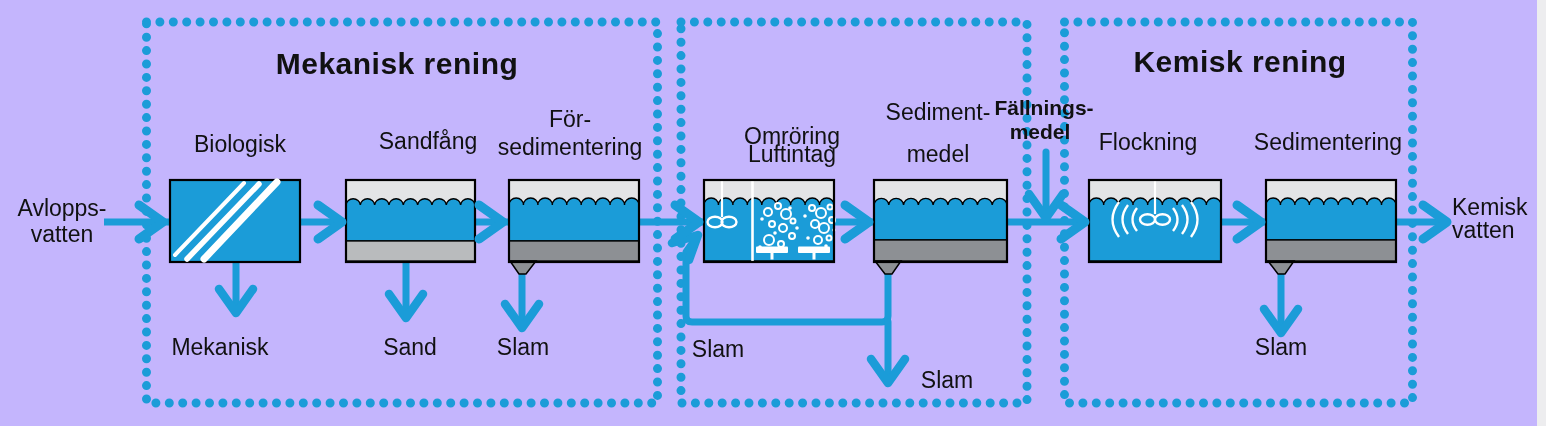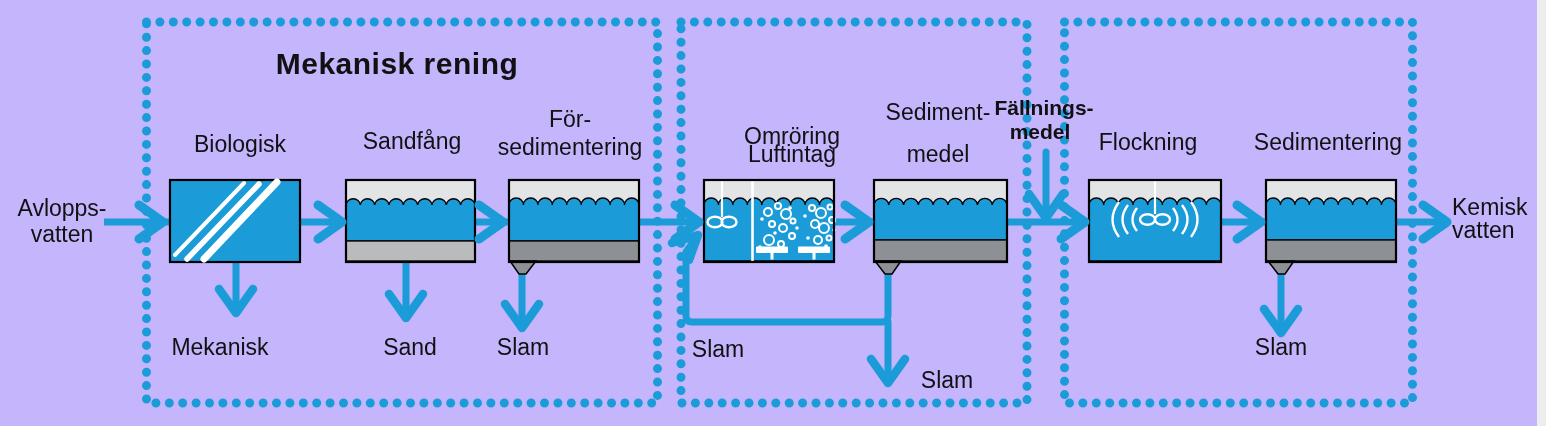--- a/index.html
+++ b/index.html
@@ -179,29 +179,30 @@
       <path d="M 479 205 L 503 222 L 479 239"></path>
       <path d="M 675 205 L 699 222 L 675 239"></path>
       <path d="M 845 205 L 869 222 L 845 239"></path>
       <path d="M 1061 205 L 1085 222 L 1061 239"></path>
       <path d="M 1237 205 L 1261 222 L 1237 239"></path>
       <path d="M 1423 205 L 1447 222 L 1423 239"></path>
     </g>
   </svg>
 
   <div class="lbl title" style="left:397px;top:64px">Mekanisk rening</div>
+  <div class="lbl title" style="left:1240px;top:62px">Kemisk rening</div>
 
   <div class="lbl" style="left:62px;top:208px">Avlopps-</div>
   <div class="lbl" style="left:62px;top:234px">vatten</div>
 
   <div class="lbl left-align" style="left:1452px;top:207px">Kemisk</div>
   <div class="lbl left-align" style="left:1452px;top:230px">vatten</div>
 
   <div class="lbl" style="left:240px;top:144px">Biologisk</div>
-  <div class="lbl" style="left:412px;top:141px">Sandfång</div>
+  <div class="lbl" style="left:428px;top:141px">Sandfång</div>
   <div class="lbl" style="left:570px;top:119px">För-</div>
   <div class="lbl" style="left:570px;top:147px">sedimentering</div>
 
   <div class="lbl" style="left:792px;top:136px">Omröring</div>
   <div class="lbl" style="left:792px;top:154px">Luftintag</div>
   <div class="lbl" style="left:938px;top:112px">Sediment-</div>
   <div class="lbl" style="left:938px;top:154px">medel</div>
 
   <div class="lbl bold-sm" style="left:1044px;top:107px">Fällnings-</div>
   <div class="lbl bold-sm" style="left:1040px;top:131px">medel</div>

